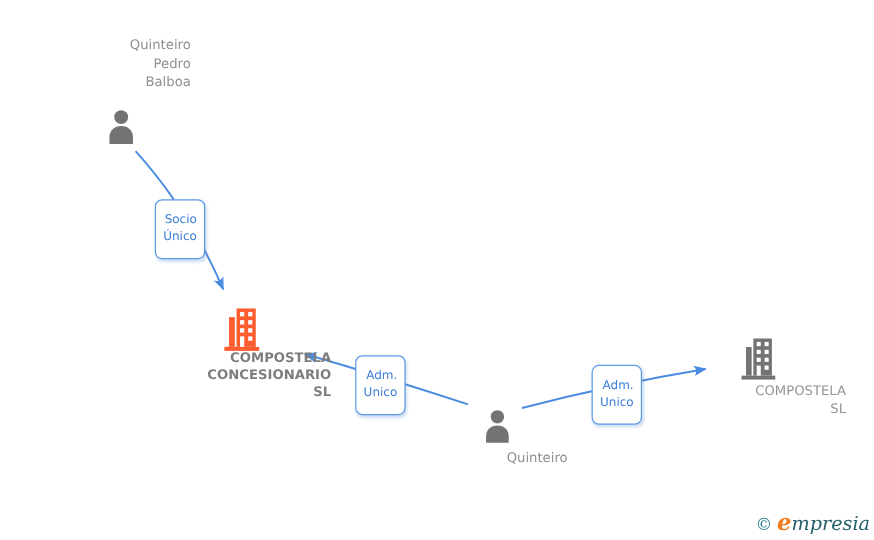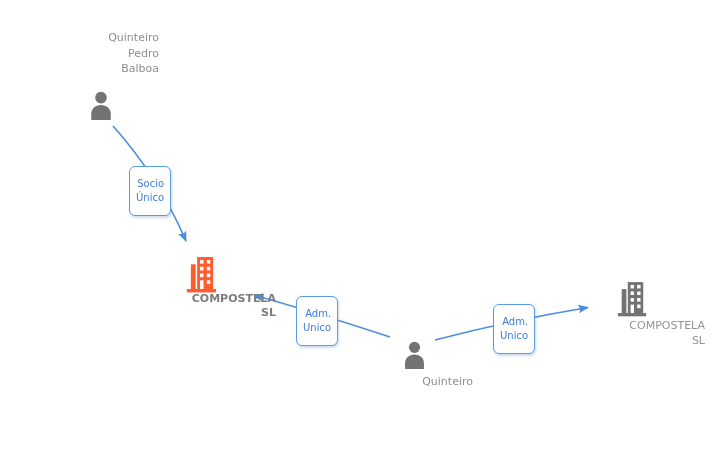--- a/index.html
+++ b/index.html
@@ -136,20 +136,21 @@
         <rect x="21.5" y="11.5" width="3.6" height="3.8"></rect>
         <rect x="14.5" y="18.5" width="3.6" height="3.8"></rect>
         <rect x="21.5" y="18.5" width="3.6" height="3.8"></rect>
         <rect x="21.5" y="25.5" width="3.6" height="3.8"></rect>
         <rect x="14.5" y="25.5" width="3.6" height="9"></rect>
       </g>
     </svg>
   </div>
   <div class="abs name-label company-name-primary" style="left:126px; top:292px; width:150px;">
     <div>COMPOSTELA</div>
+    <div>CONCESIONARIO</div>
     <div>SL</div>
   </div>
 
   <div class="abs edge-label" style="left:296px; top:296px;">
     <div>Adm.</div>
     <div>Unico</div>
   </div>
 
   <div class="abs node-icon icon-gray" style="left:401px; top:339px; width:27px; height:31px;">
     <svg viewBox="0 0 28 30" fill="currentColor">
@@ -181,14 +182,17 @@
         <rect x="21.5" y="25.5" width="3.6" height="3.8"></rect>
         <rect x="14.5" y="25.5" width="3.6" height="9"></rect>
       </g>
     </svg>
   </div>
   <div class="abs name-label company-name-secondary" style="left:555px; top:318px; width:150px;">
     <div>COMPOSTELA</div>
     <div>SL</div>
   </div>
 
+  <div class="abs brand">
+    <span class="copyright">©</span><span class="brand-e">e</span><span class="brand-rest">mpresia</span>
+  </div>
 
 </div>
 
 </body></html>

